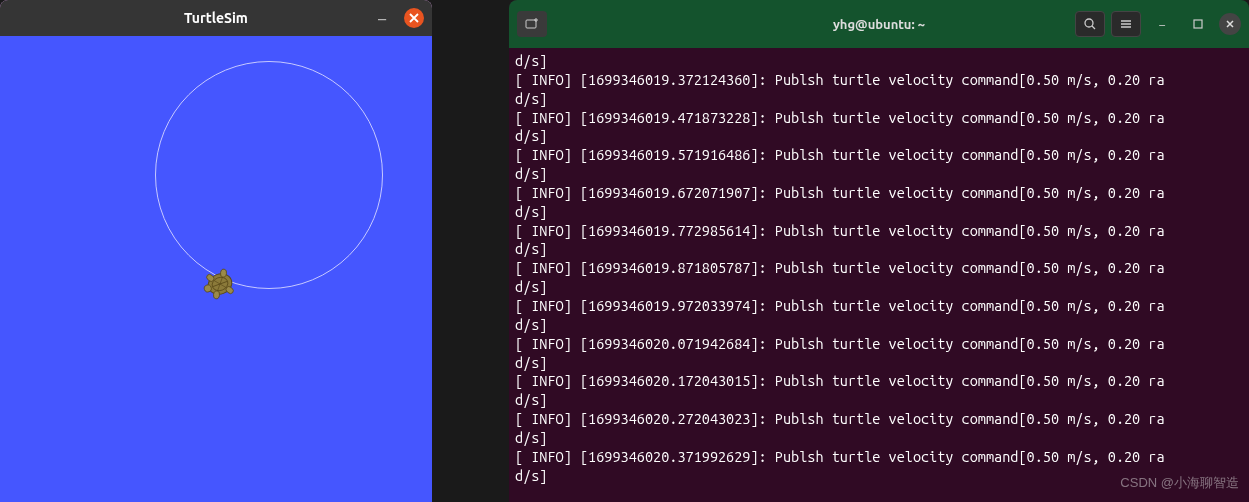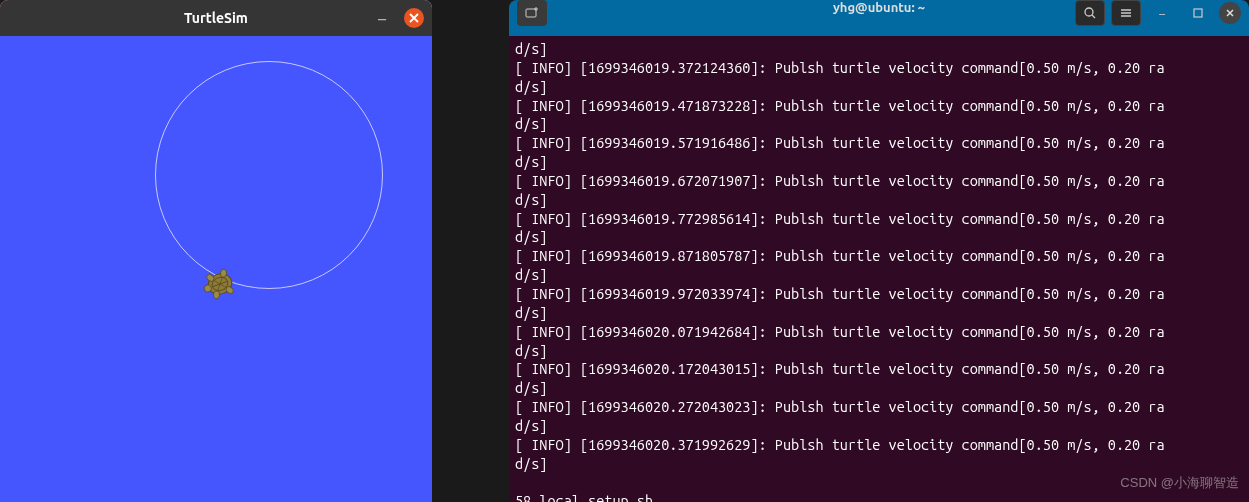--- a/index.html
+++ b/index.html
@@ -83,24 +83,24 @@
       position: absolute;
       left: 509px;
       top: 0;
       right: 0;
       height: 502px;
       background: #300a24;
       border-radius: 8px 8px 0 0;
       overflow: hidden;
     }
     .terminal-titlebar {
-      height: 36px;
-      background: #0369a1;
-      display: flex;
-      align-items: flex-start;
+      height: 48px;
+      background: #14532d;
+      display: flex;
+      align-items: center;
       position: relative;
       padding: 0 8px;
     }
     .term-tab-btn {
       width: 30px;
       height: 26px;
       background: #3a3a3a;
       border-radius: 4px;
       display: flex;
       align-items: center;

